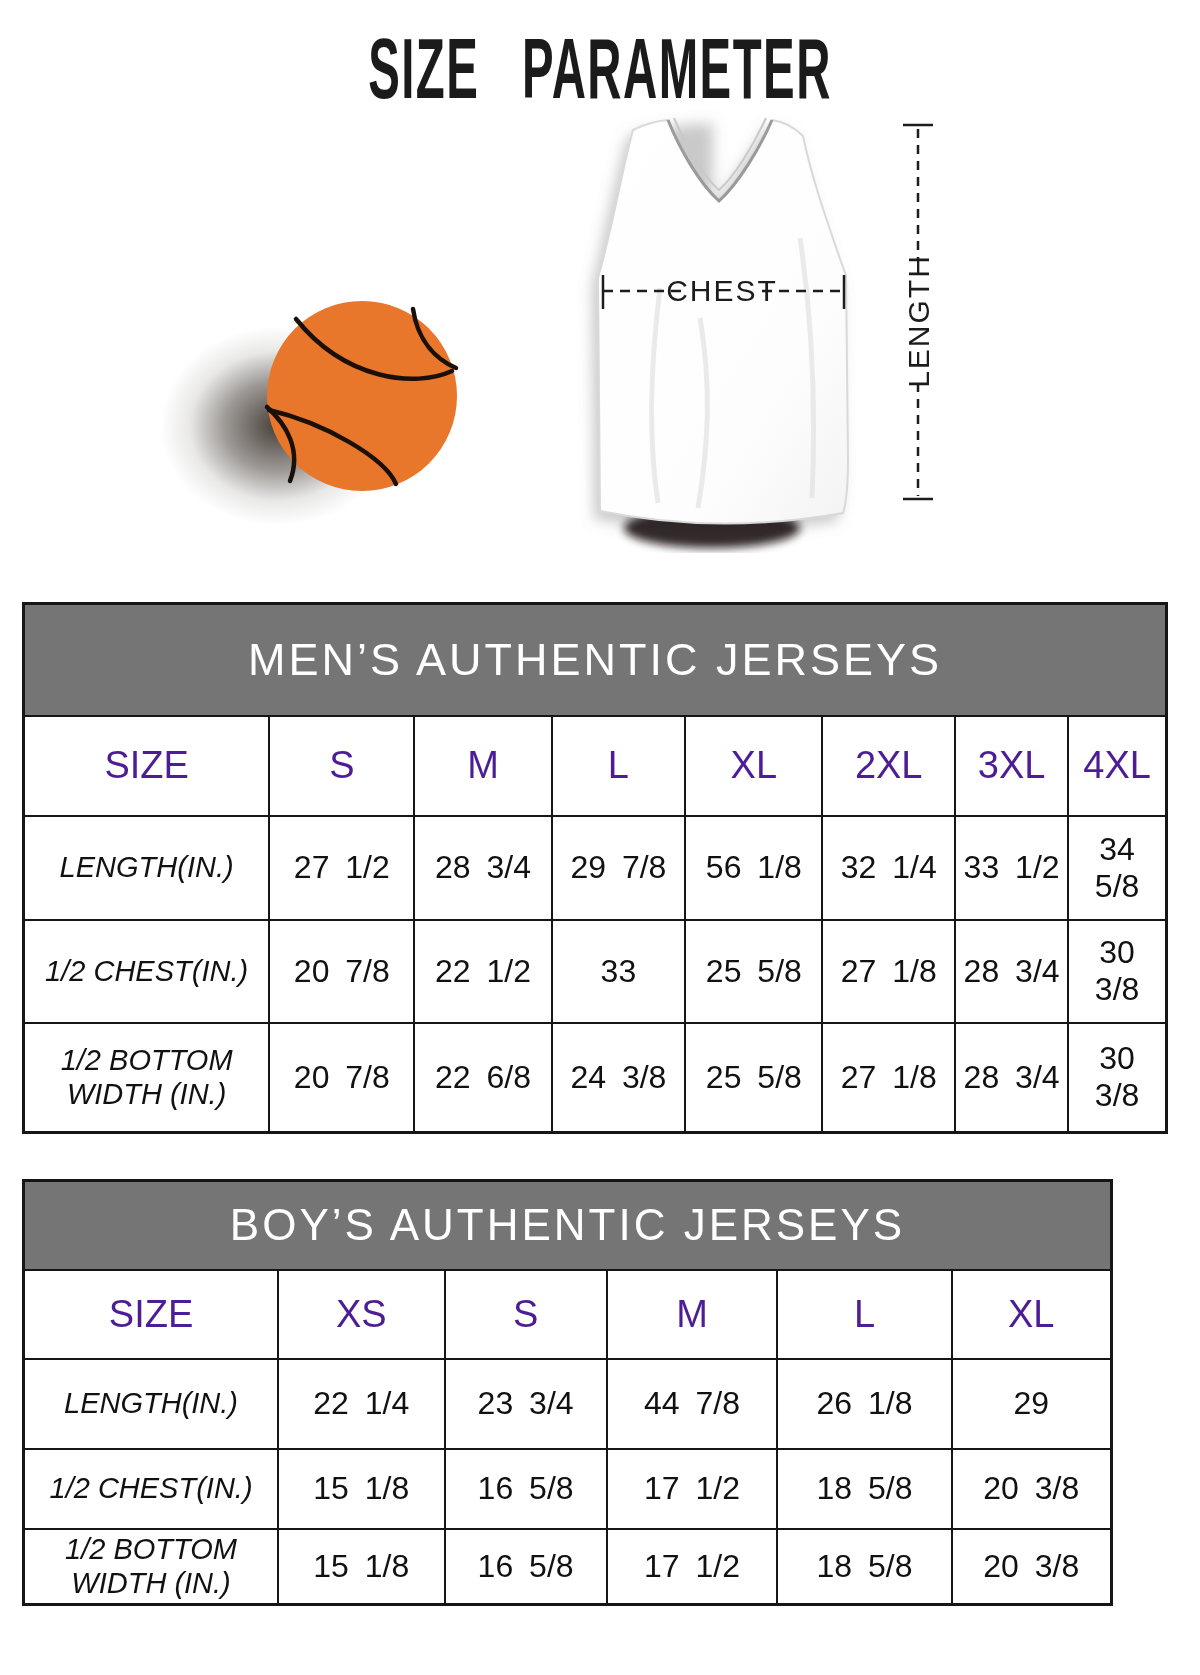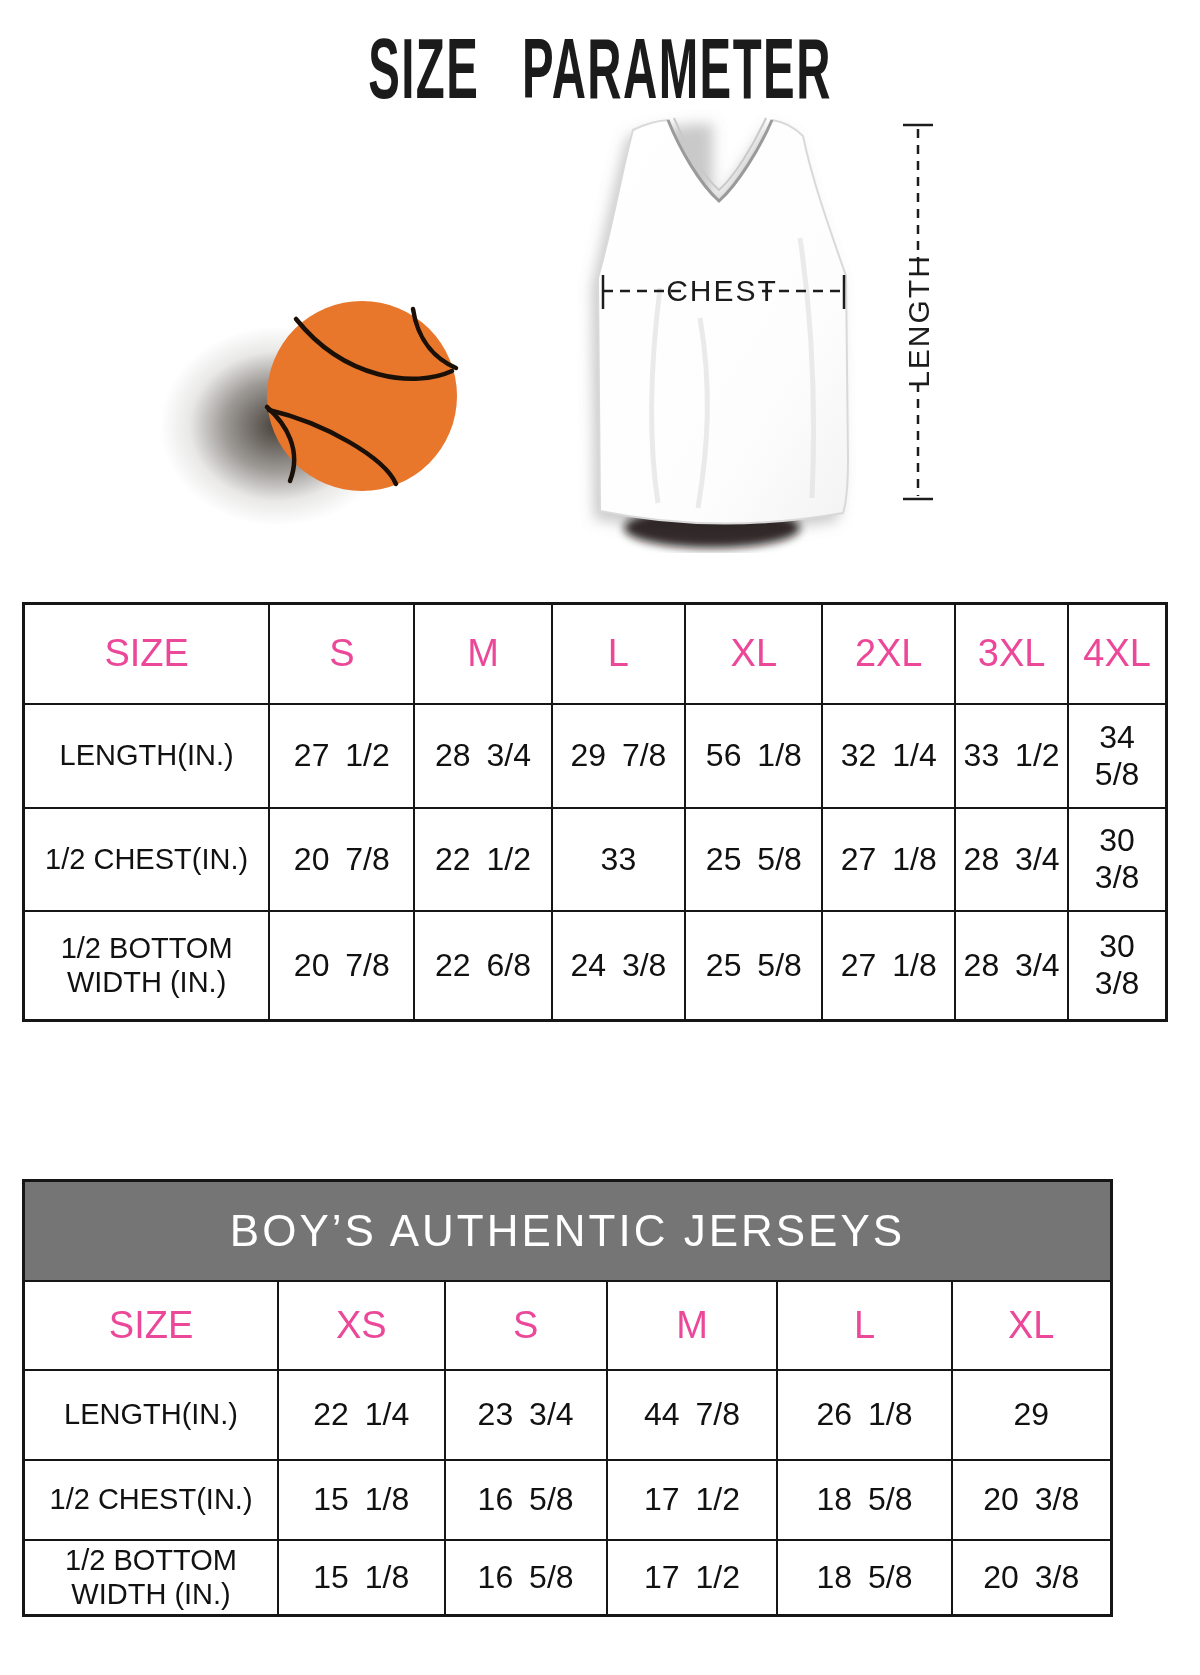--- a/index.html
+++ b/index.html
@@ -17,22 +17,22 @@
   .diagram svg { display:block; width:100%; height:100%; }
   .meas-text { font-family:"Liberation Sans", sans-serif; font-size:30px; letter-spacing:2px; fill:#1c1c1c; }
 
   table.t { position:absolute; border-collapse:collapse; table-layout:fixed; background:#ffffff; }
   table.t td { border:2px solid #161616; text-align:center; vertical-align:middle; padding:0; overflow:hidden; }
   table.t { border:3px solid #161616; }
   td.cap {
     background:#757575; color:#ffffff; font-size:45px; letter-spacing:3px;
     font-weight:normal; text-align:center;
   }
-  tr.hdr td { font-size:38px; padding-top:0; color:#ec4899; }
-  td.lbl { font-size:29px; line-height:1.18; color:#111111; }
+  tr.hdr td { font-size:38px; padding-top:0; color:#4c1d95; }
+  td.lbl { font-size:29px; line-height:1.18; color:#111111;font-style:italic; }
   td.val { font-size:32px; word-spacing:7px; padding-top:10px; color:#111111; }
   .mens { left:22px; top:602px; width:1146px; }
   .boys { left:22px; top:1179px; width:1091px; }
 </style>
 </head>
 <body>
 
 <div class="page">
 
   <div class="title">SIZE PARAMETER</div>
@@ -120,20 +120,23 @@
       <col style="width:21.5%">
         <col style="width:12.7%">
         <col style="width:12%">
         <col style="width:11.7%">
       <col style="width:12%">
         <col style="width:11.6%">
         <col style="width:9.9%">
         <col style="width:8.6%">
     </colgroup>
     <tbody>
+        <tr style="height:112px">
+      <td class="cap" colspan="8">MEN’S AUTHENTIC JERSEYS</td>
+    </tr>
     <tr class="hdr" style="height:100px">
       <td>SIZE</td>
       <td>S</td>
       <td>M</td>
       <td>L</td>
       <td>XL</td>
       <td>2XL</td>
       <td>3XL</td>
       <td>4XL</td>
     </tr>
@@ -176,21 +179,21 @@
   <table class="t boys">
     <colgroup>
       <col style="width:23.4%">
         <col style="width:15.3%">
         <col style="width:14.9%">
       <col style="width:15.7%">
         <col style="width:16%">
         <col style="width:14.7%">
     </colgroup>
     <tbody>
-        <tr style="height:100px">
+        <tr style="height:89px">
       <td class="cap" colspan="6" style="font-size:44px">BOY’S AUTHENTIC JERSEYS</td>
     </tr>
     <tr class="hdr" style="height:89px">
       <td>SIZE</td>
       <td>XS</td>
       <td>S</td>
       <td>M</td>
       <td>L</td>
       <td>XL</td>
     </tr>

